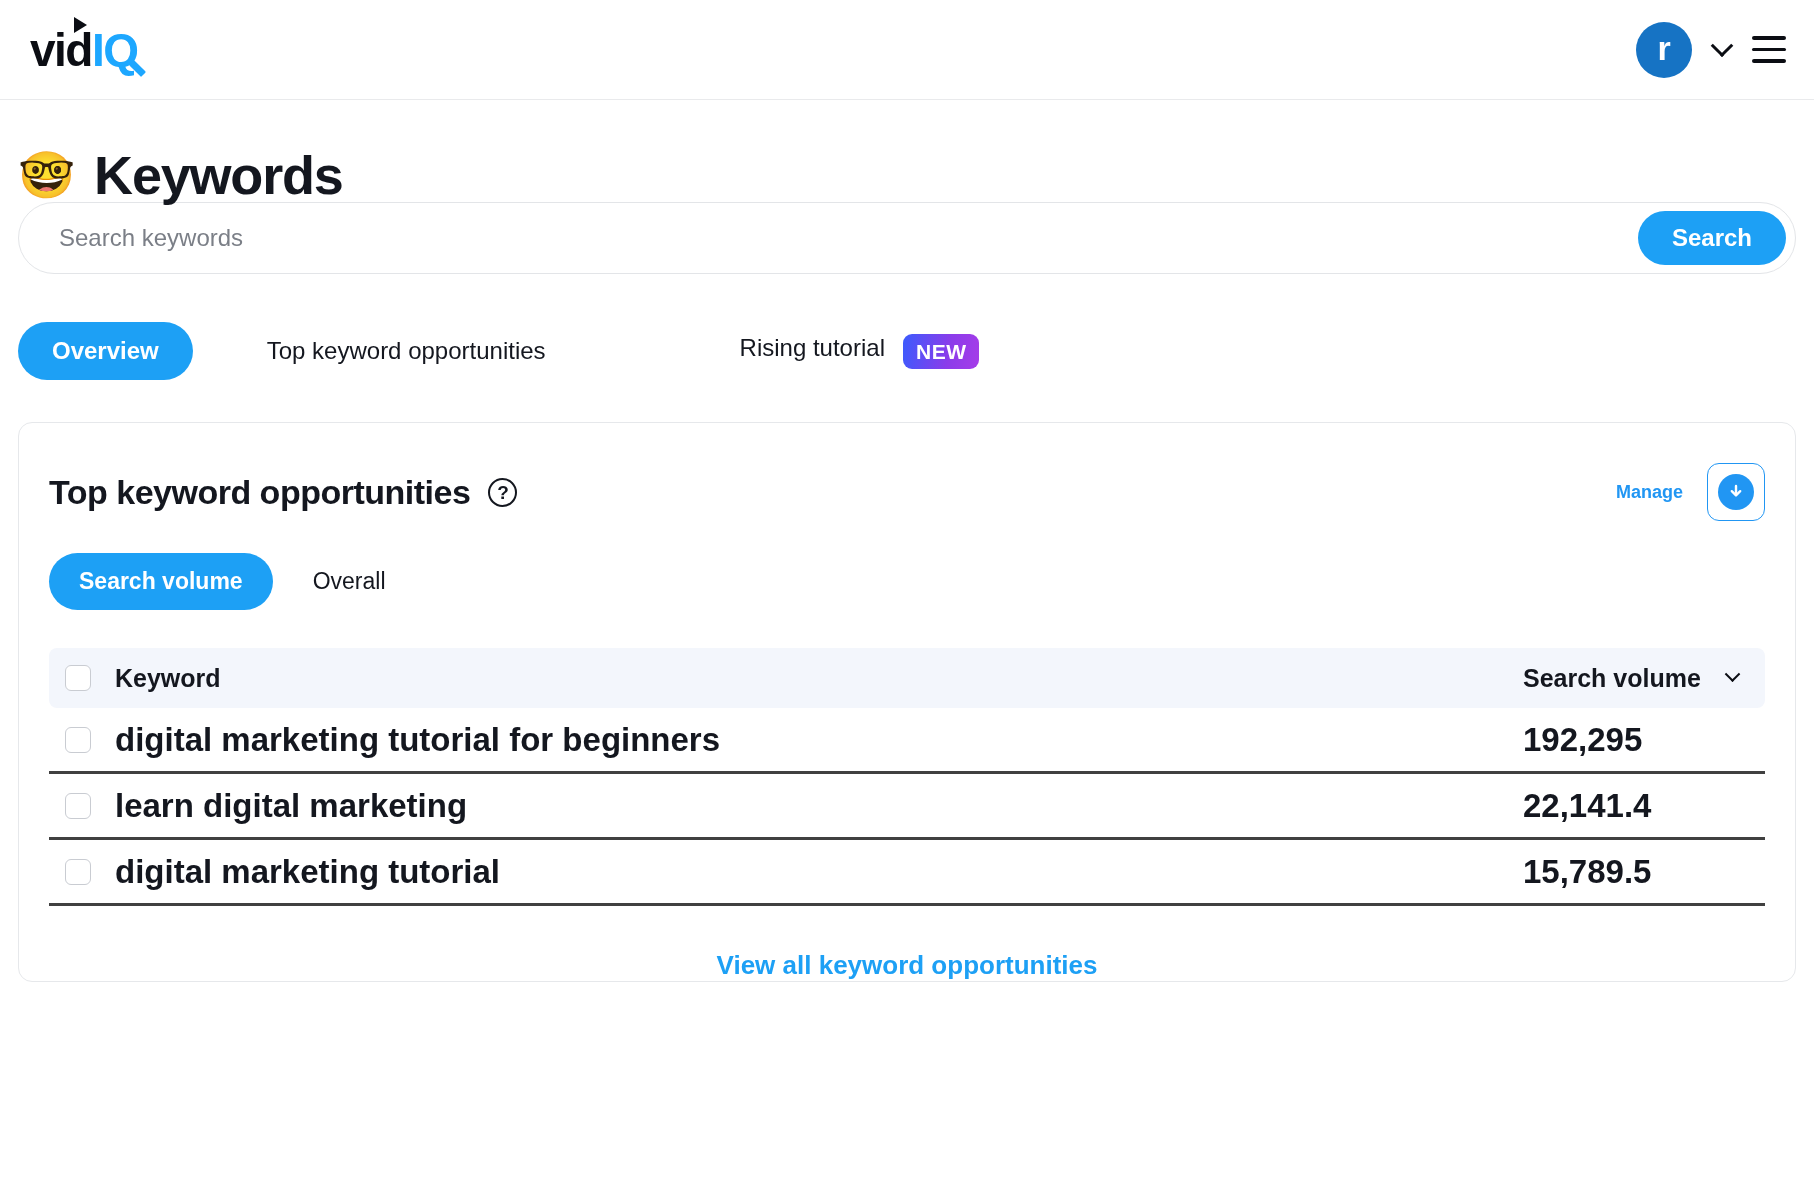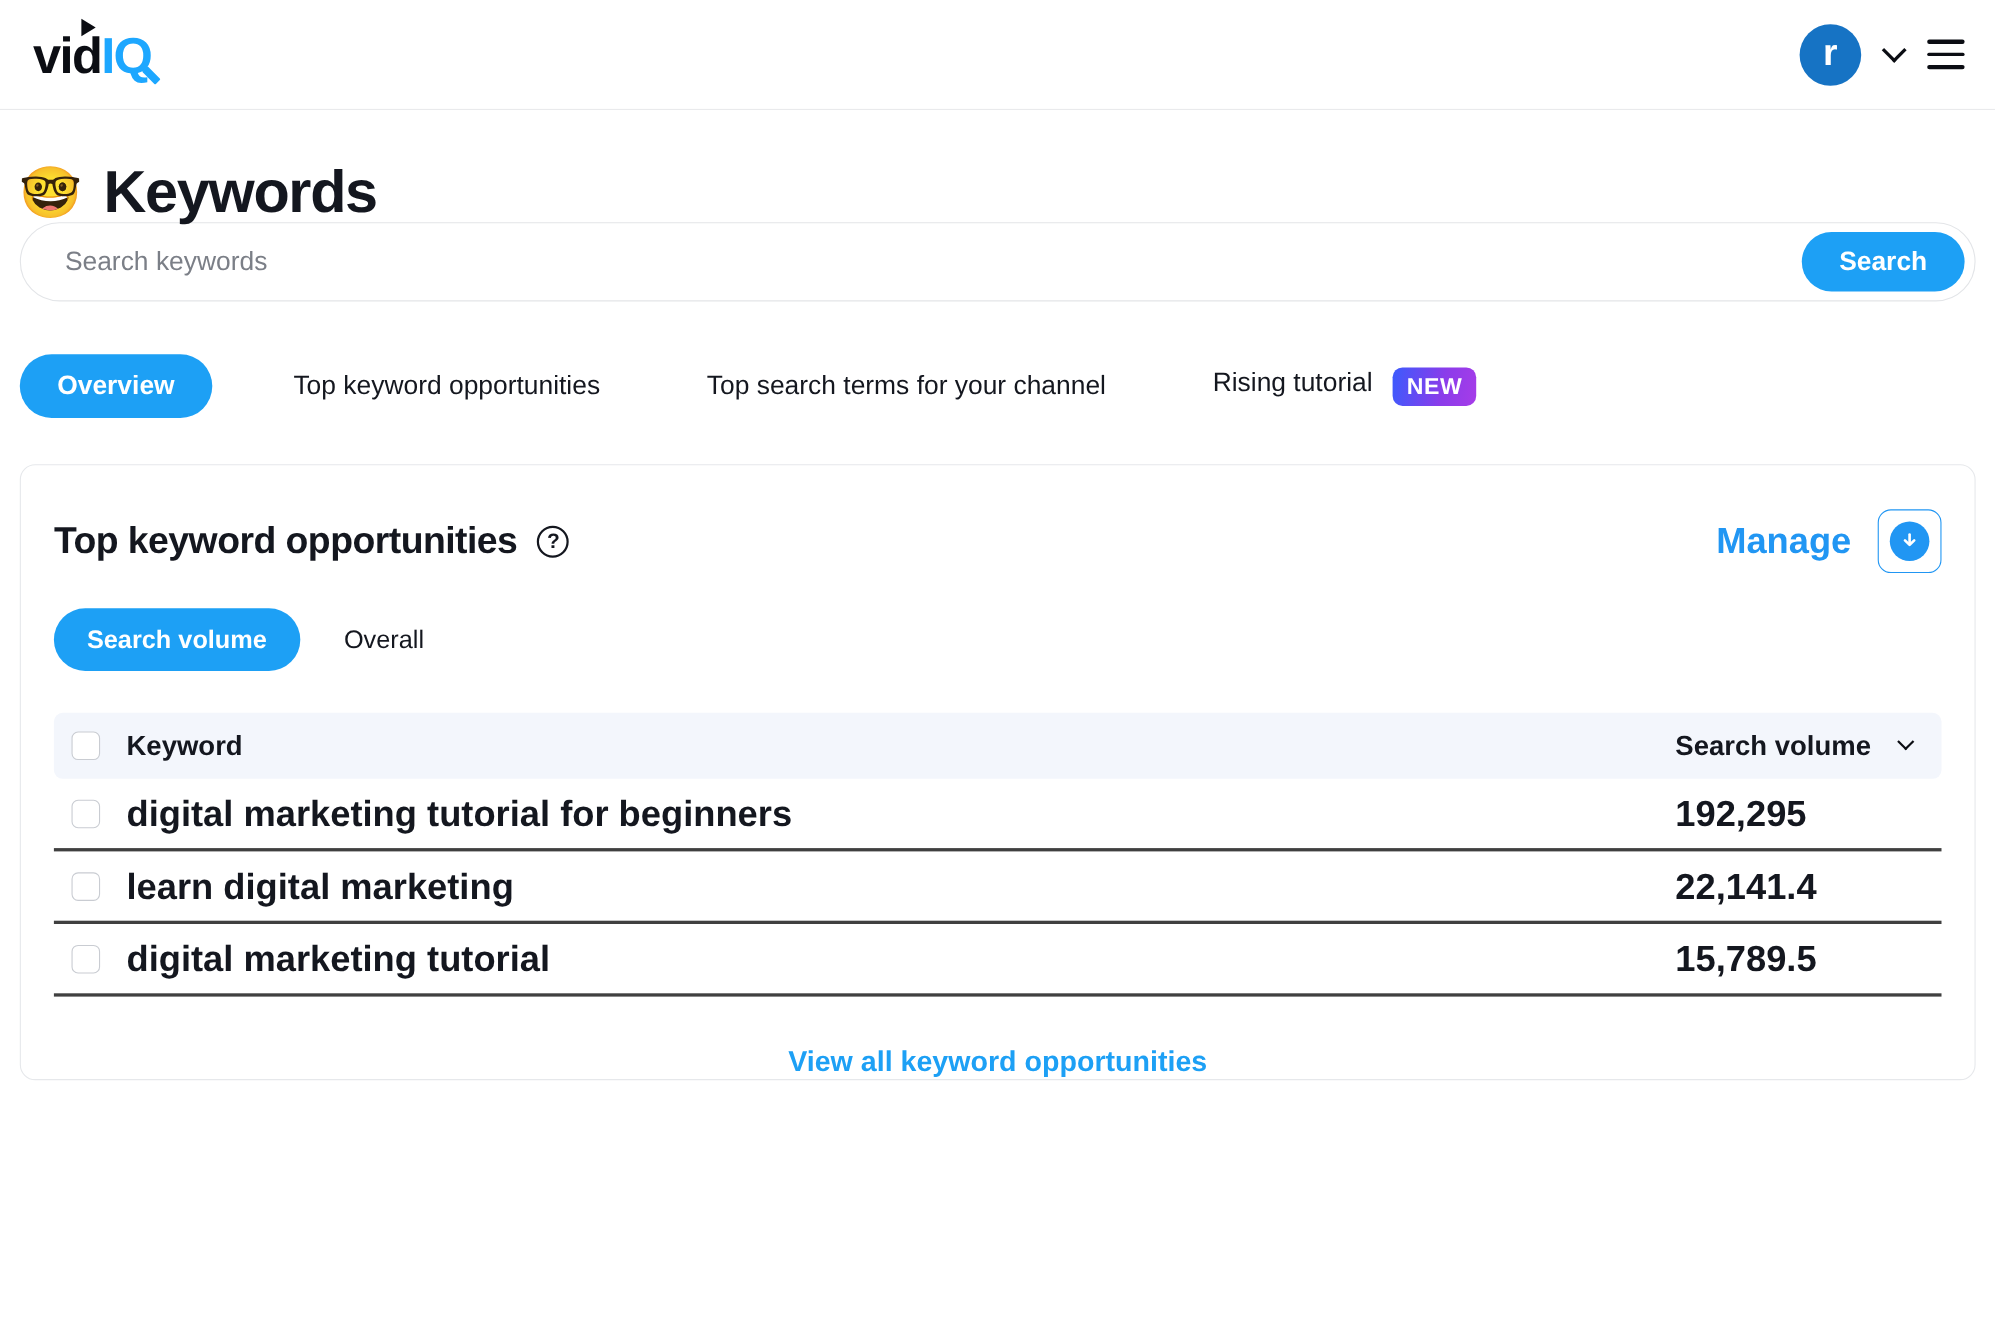--- a/index.html
+++ b/index.html
@@ -224,21 +224,21 @@
     line-height: 1;
     cursor: pointer;
   }
   .card-actions {
     display: flex;
     align-items: center;
     gap: 24px;
   }
   .manage-link {
     color: #2196F3;
-    font-size: 33px;
+    font-size: 18px;
     font-weight: 700;
     cursor: pointer;
   }
   .download-btn {
     width: 58px;
     height: 58px;
     border: 1.6px solid #2196F3;
     border-radius: 12px;
     display: flex;
     align-items: center;
@@ -358,23 +358,20 @@
 
   <div class="tabs">
     <div class="tab active">
       <span>Overview</span>
     </div>
     <div class="tab-gap-1"></div>
     <div class="tab">
       <span>Top keyword opportunities</span>
     </div>
     <div class="tab-gap-2"></div>
-    <div class="tab">
-      <span>Top search terms for your channel</span>
-    </div>
     <div class="tab-gap-3"></div>
     <div class="tab">
       <span>Rising tutorial</span>
       <span class="badge-new">NEW</span>
     </div>
   </div>
 
   <div class="card">
 
     <div class="card-head">

